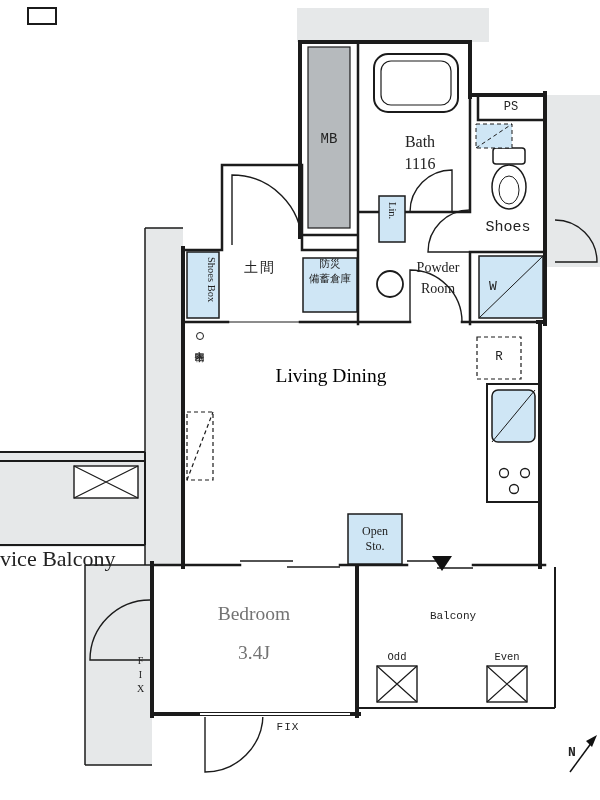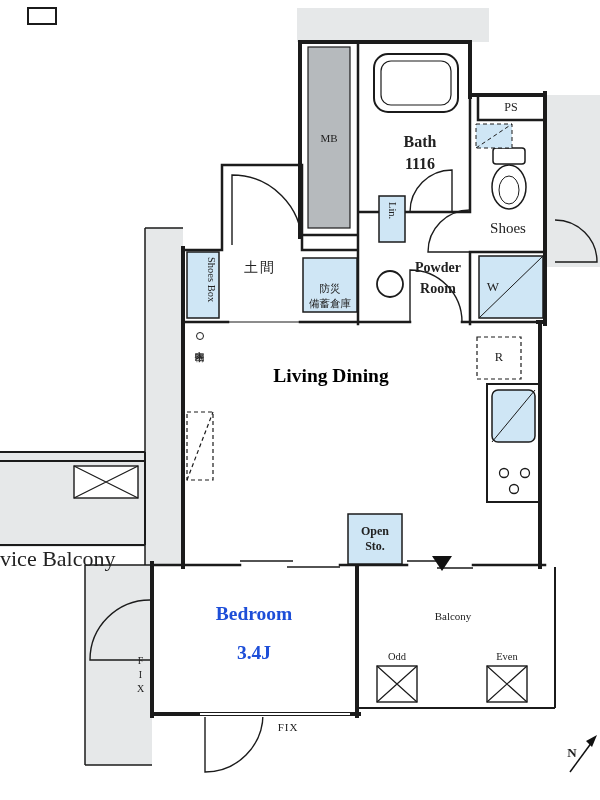--- a/index.html
+++ b/index.html
@@ -2,22 +2,22 @@
 <html><head>
 <meta charset="utf-8">
 <style>
   html,body{margin:0;padding:0;background:#fff;}
   .plan{
     position:relative;width:600px;height:800px;background:#ffffff;
     font-family:"Liberation Serif","DejaVu Serif",serif;overflow:hidden;
   }
   .plan svg{position:absolute;left:0;top:0;}
   .lbl{position:absolute;color:#222;line-height:1.2;white-space:nowrap;}
-  .c{transform:translate(-50%,-50%);text-align:center;}
-  .cx{transform:translateX(-50%);text-align:center;font-weight:bold;}
+  .c{transform:translate(-50%,-50%);text-align:center;font-family:Liberation Mono, monospace;}
+  .cx{transform:translateX(-50%);text-align:center;}
   .vert{writing-mode:vertical-rl;}
   .up{text-orientation:upright;}
 </style>
 </head>
 <body>
 
 <div class="plan">
 
   <svg width="600" height="800" viewBox="0 0 600 800">
 
@@ -128,21 +128,21 @@
     </g>
 
     <polygon points="432,556 452,556 442,571" fill="#111111"></polygon>
     <rect x="28" y="8" width="28" height="16" fill="#ffffff" stroke="#1b1b1b" stroke-width="2"></rect>
     <g>
       <path d="M570 772 L592 742" stroke="#111111" stroke-width="1.5" fill="none"></path>
       <polygon points="597,735 586,741 592,747" fill="#111111"></polygon>
     </g>
   </svg>
 
-  <div class="lbl c" style="left:329px;top:139px;font-size:11px">MB</div>
+  <div class="lbl c" style="left:329px;top:139px;font-size:14px">MB</div>
 
   <div class="lbl cx" style="left:420px;top:131px;font-size:16px;line-height:1.4">
     <div>Bath</div>
     <div>1116</div>
   </div>
 
   <div class="lbl c" style="left:511px;top:107px;font-size:12px">PS</div>
 
   <div class="lbl c" style="left:508px;top:228px;font-size:15px">Shoes</div>
 
@@ -152,39 +152,39 @@
   </div>
 
   <div class="lbl vert" style="left:385px;top:202px;font-size:10.5px">Lin.</div>
 
   <div class="lbl c" style="left:493px;top:287px;font-size:13px">W</div>
 
   <div class="lbl vert" style="left:190px;top:257px;font-size:10.5px;height:58px;width:28px;line-height:14px;white-space:normal">Shoes Box</div>
 
   <div class="lbl c" style="left:260px;top:268px;font-size:14px;letter-spacing:2px">土間</div>
 
-  <div class="lbl c" style="left:330px;top:296px;font-size:10.5px;line-height:15px">
+  <div class="lbl c" style="left:330px;top:272px;font-size:10.5px;line-height:15px">
     <div>防災</div>
     <div>備蓄倉庫</div>
   </div>
 
   <div class="lbl cx" style="left:331px;top:356px;font-size:19.5px;line-height:39px;color:#000000">
     <div>Living Dining</div>
   </div>
 
   <div class="lbl vert" style="left:193px;top:343px;font-size:9.5px;letter-spacing:1px">室内物干</div>
 
   <div class="lbl c" style="left:499px;top:357px;font-size:12.5px">R</div>
 
   <div class="lbl cx" style="left:375px;top:524px;font-size:12px;line-height:15px">
     <div>Open</div>
     <div>Sto.</div>
   </div>
 
-  <div class="lbl cx" style="left:254px;top:594px;font-size:19.5px;line-height:39px;color:#1d4ed8">
+  <div class="lbl cx" style="left:254px;top:594px;font-size:19.5px;line-height:39px;color:#737373">
     <div>Bedroom</div>
     <div>3.4J</div>
   </div>
 
   <div class="lbl c" style="left:453px;top:617px;font-size:11px">Balcony</div>
 
   <div class="lbl c" style="left:397px;top:657px;font-size:10.5px">Odd</div>
   <div class="lbl c" style="left:507px;top:657px;font-size:10.5px">Even</div>
 
   <div class="lbl" style="left:0px;top:546px;font-size:22px">vice Balcony</div>

